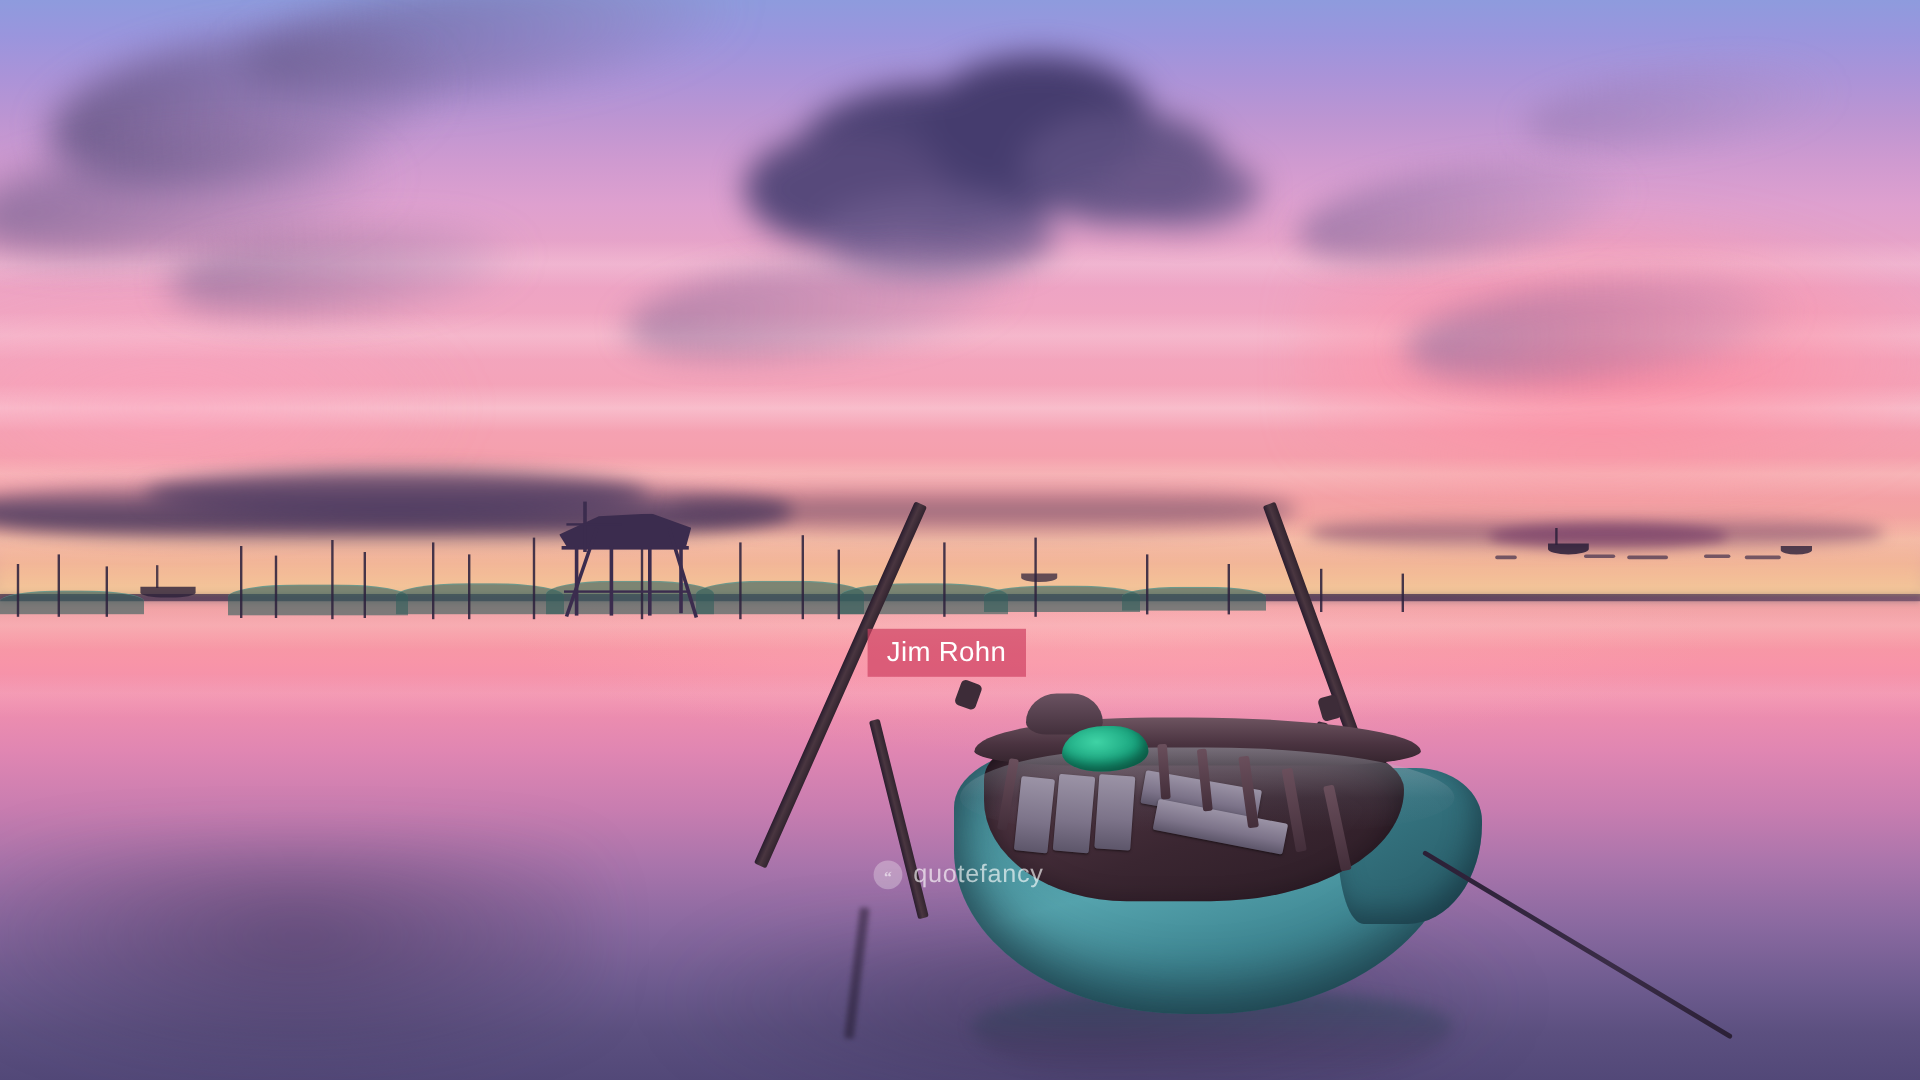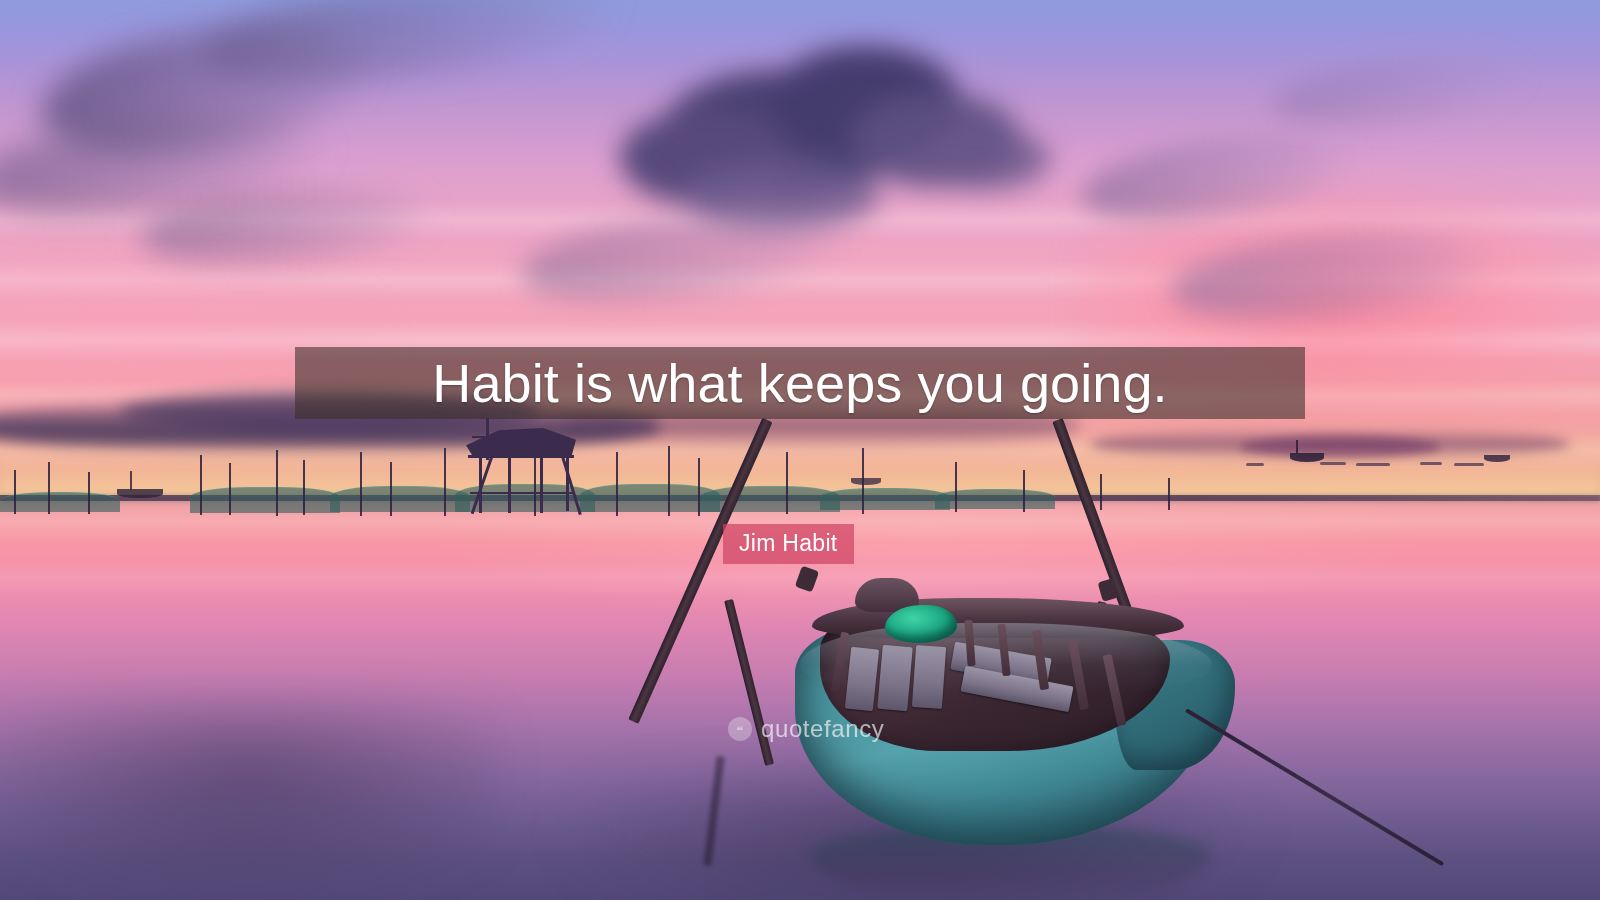--- a/index.html
+++ b/index.html
@@ -320,21 +320,21 @@
     width:24px; height:24px; border-radius:50%;
     background:rgba(255,255,255,.40);
     display:flex; align-items:center; justify-content:center;
     color:rgba(255,255,255,.92);
     font-size:13px; font-weight:700; line-height:1;
     padding-top:3px;
     font-family:"Liberation Serif", serif;
   }
   .wm-text {
     color:rgba(255,255,255,.88);
-    font-size:24px;
+    font-size:21px;
     letter-spacing:.6px;
     line-height:24px;
   }
 </style>
 </head>
 <body>
 
 <div id="stage">
 
   <div class="sky"></div>
@@ -461,23 +461,22 @@
     <div class="rib" style="left:266px; top:100px; width:8px; height:46px; transform:rotate(-4deg);"></div>
     <div class="rib" style="left:300px; top:104px; width:8px; height:52px; transform:rotate(-6deg);"></div>
     <div class="rib" style="left:336px; top:110px; width:9px; height:60px; transform:rotate(-8deg);"></div>
     <div class="rib" style="left:374px; top:120px; width:9px; height:70px; transform:rotate(-10deg);"></div>
     <div class="rib" style="left:410px; top:134px; width:9px; height:72px; transform:rotate(-12deg);"></div>
 
     <div class="rope" style="left:486px; top:188px; width:300px; transform:rotate(31deg);"></div>
   </div>
 
   <div class="quote-block">
-    <div class="qline second">Habit is what keeps you going.</div>
   </div>
 
-  <div class="author">Jim Habit</div>
+  <div class="author">Jim Rohn</div>
 
   <div class="watermark">
     <span class="wm-badge">“</span>
     <span class="wm-text">quotefancy</span>
   </div>
 
 </div>
 
 </body></html>

